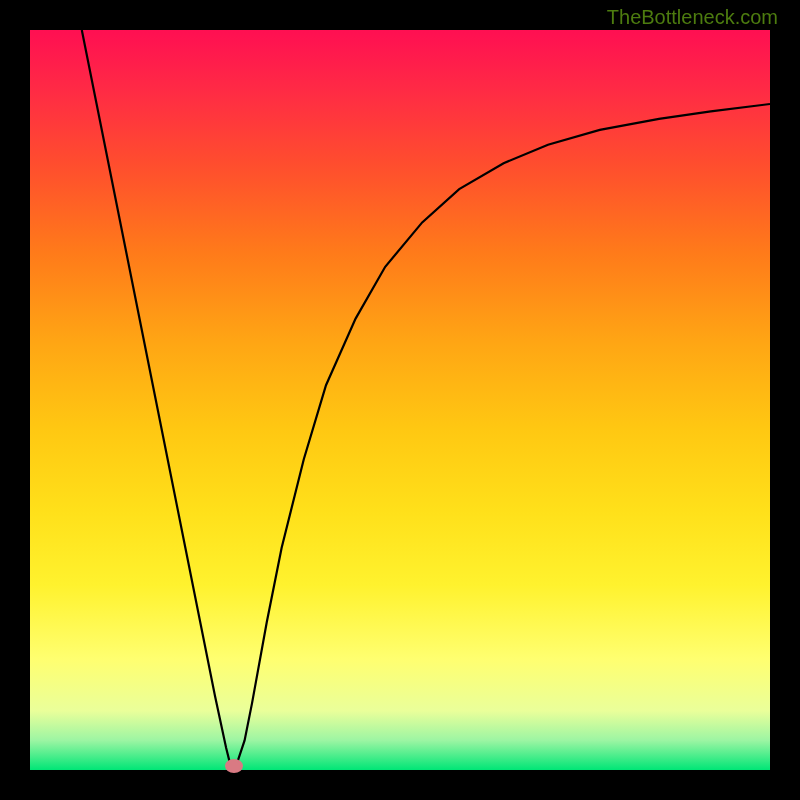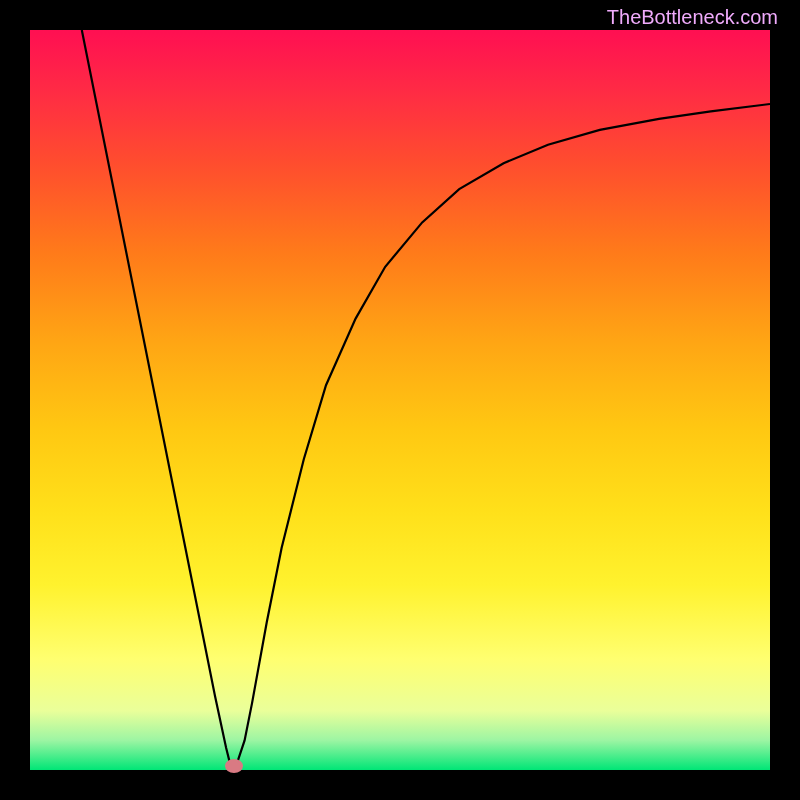--- a/index.html
+++ b/index.html
@@ -8,21 +8,21 @@
     width: 800px;
     height: 800px;
     background: #000;
     position: relative;
     font-family: Arial, sans-serif;
   }
   .attribution {
     position: absolute;
     top: 6px;
     right: 22px;
-    color: #f0abfc;
+    color: #4d7c0f;
     font-size: 20px;
     font-weight: normal;
     z-index: 10;
   }
   .plot-area {
     position: absolute;
     top: 30px;
     left: 30px;
     width: 740px;
     height: 740px;

